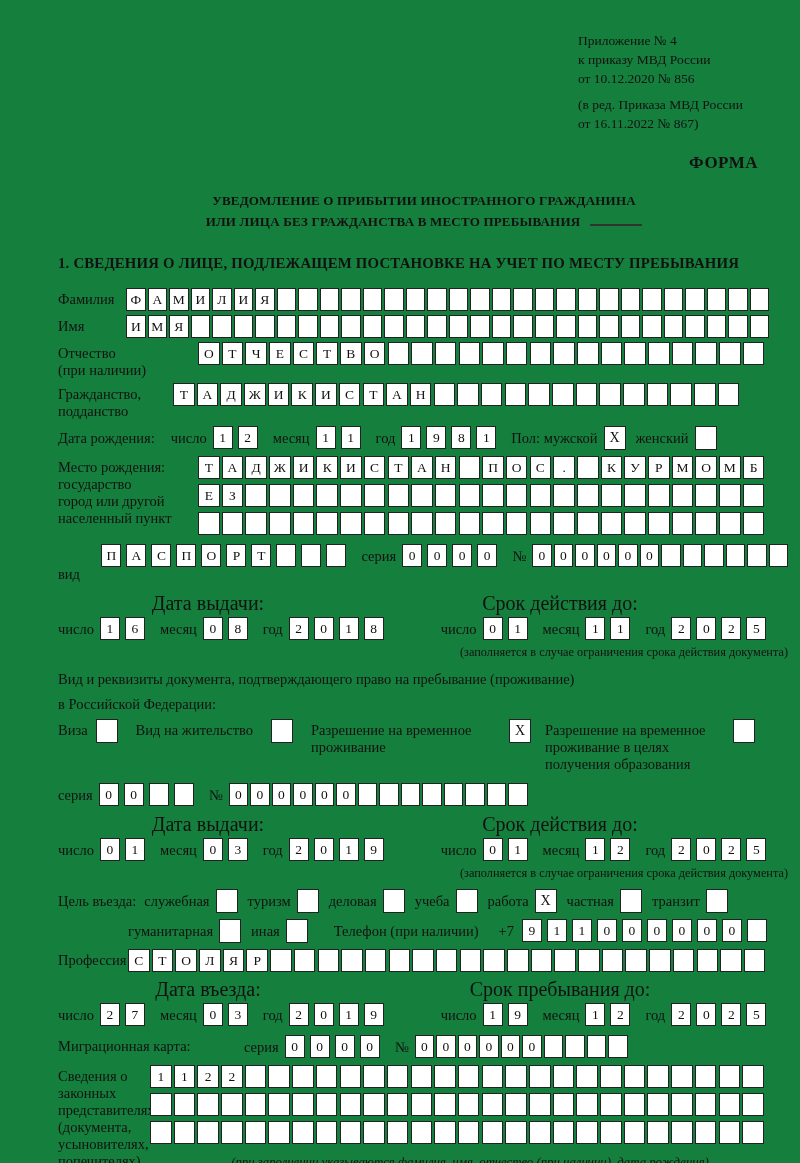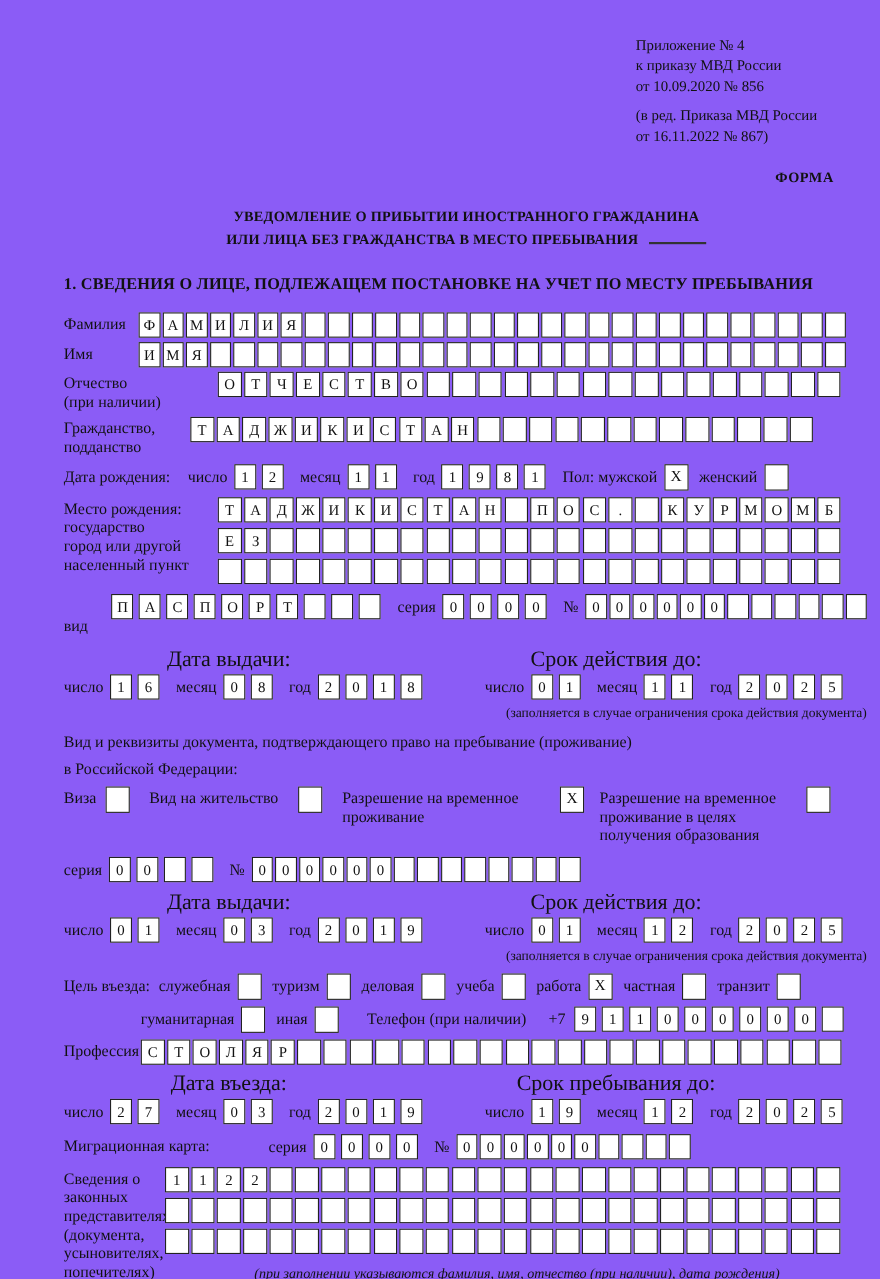--- a/index.html
+++ b/index.html
@@ -1,23 +1,23 @@
 <!DOCTYPE html>
 <html><head>
 <meta charset="utf-8">
 <style>
   html,body{margin:0;padding:0;background:#888;}
   .page{
-    width:800px;height:1163px;box-sizing:border-box;background:#8b5cf6;color:#111;
+    width:800px;height:1163px;box-sizing:border-box;background:#15803d;color:#111;
     font-family:"Liberation Serif","DejaVu Serif",serif;
     padding:32px 10px 20px 58px;overflow:hidden;position:relative;
   }
   .hdr{margin-left:auto;margin-right:22px;width:190px;font-size:13.5px;line-height:1.4;}
   .hdr2{margin-top:7px;}
-  .forma{text-align:right;margin:20px 32px 0 0;font-weight:bold;font-size:13px;letter-spacing:.5px;}
+  .forma{text-align:right;margin:20px 32px 0 0;font-weight:bold;font-size:17px;letter-spacing:.5px;}
   .title{text-align:center;font-weight:bold;font-size:13px;line-height:1.5;margin-top:18px;letter-spacing:.2px;}
   .blank-line{display:inline-block;width:52px;border-bottom:2px solid #333;height:13px;margin-left:10px;}
   .sect{font-weight:bold;font-size:14.8px;margin-top:24px;margin-bottom:16px;letter-spacing:.2px;}
   .frow{display:flex;align-items:flex-start;margin-bottom:4px;}
   .flabel{font-size:14.5px;line-height:17px;padding-top:3px;flex-shrink:0;}
   .w68{width:68px;} .w115{width:115px;} .w140{width:140px;} .w92{width:92px;} .w150{width:152px;}
   .cells{display:inline-flex;flex-shrink:0;}
   .cell{width:17.5px;height:21px;border:1.5px solid #222;margin-right:2px;text-align:center;line-height:21px;font-size:13.5px;background:#fff;}
   .wide .cell{width:19.5px;margin-right:2.2px;}
   .sp .cell{width:18px;margin-right:5px;}
@@ -41,21 +41,21 @@
   .ph-prefix{font-size:14.5px;line-height:24px;margin:0 8px 0 14px;}
 </style>
 </head>
 <body>
 
 <div class="page">
 
   <div class="hdr">
     <div>Приложение № 4</div>
     <div>к приказу МВД России</div>
-    <div>от 10.09.2020 № 856</div>
+    <div>от 10.12.2020 № 856</div>
     <div class="hdr2">
       <div>(в ред. Приказа МВД России</div>
       <div>от 16.11.2022 № 867)</div>
     </div>
   </div>
 
   <div class="forma">ФОРМА</div>
 
   <div class="title">
     <div>УВЕДОМЛЕНИЕ О ПРИБЫТИИ ИНОСТРАННОГО ГРАЖДАНИНА</div>

